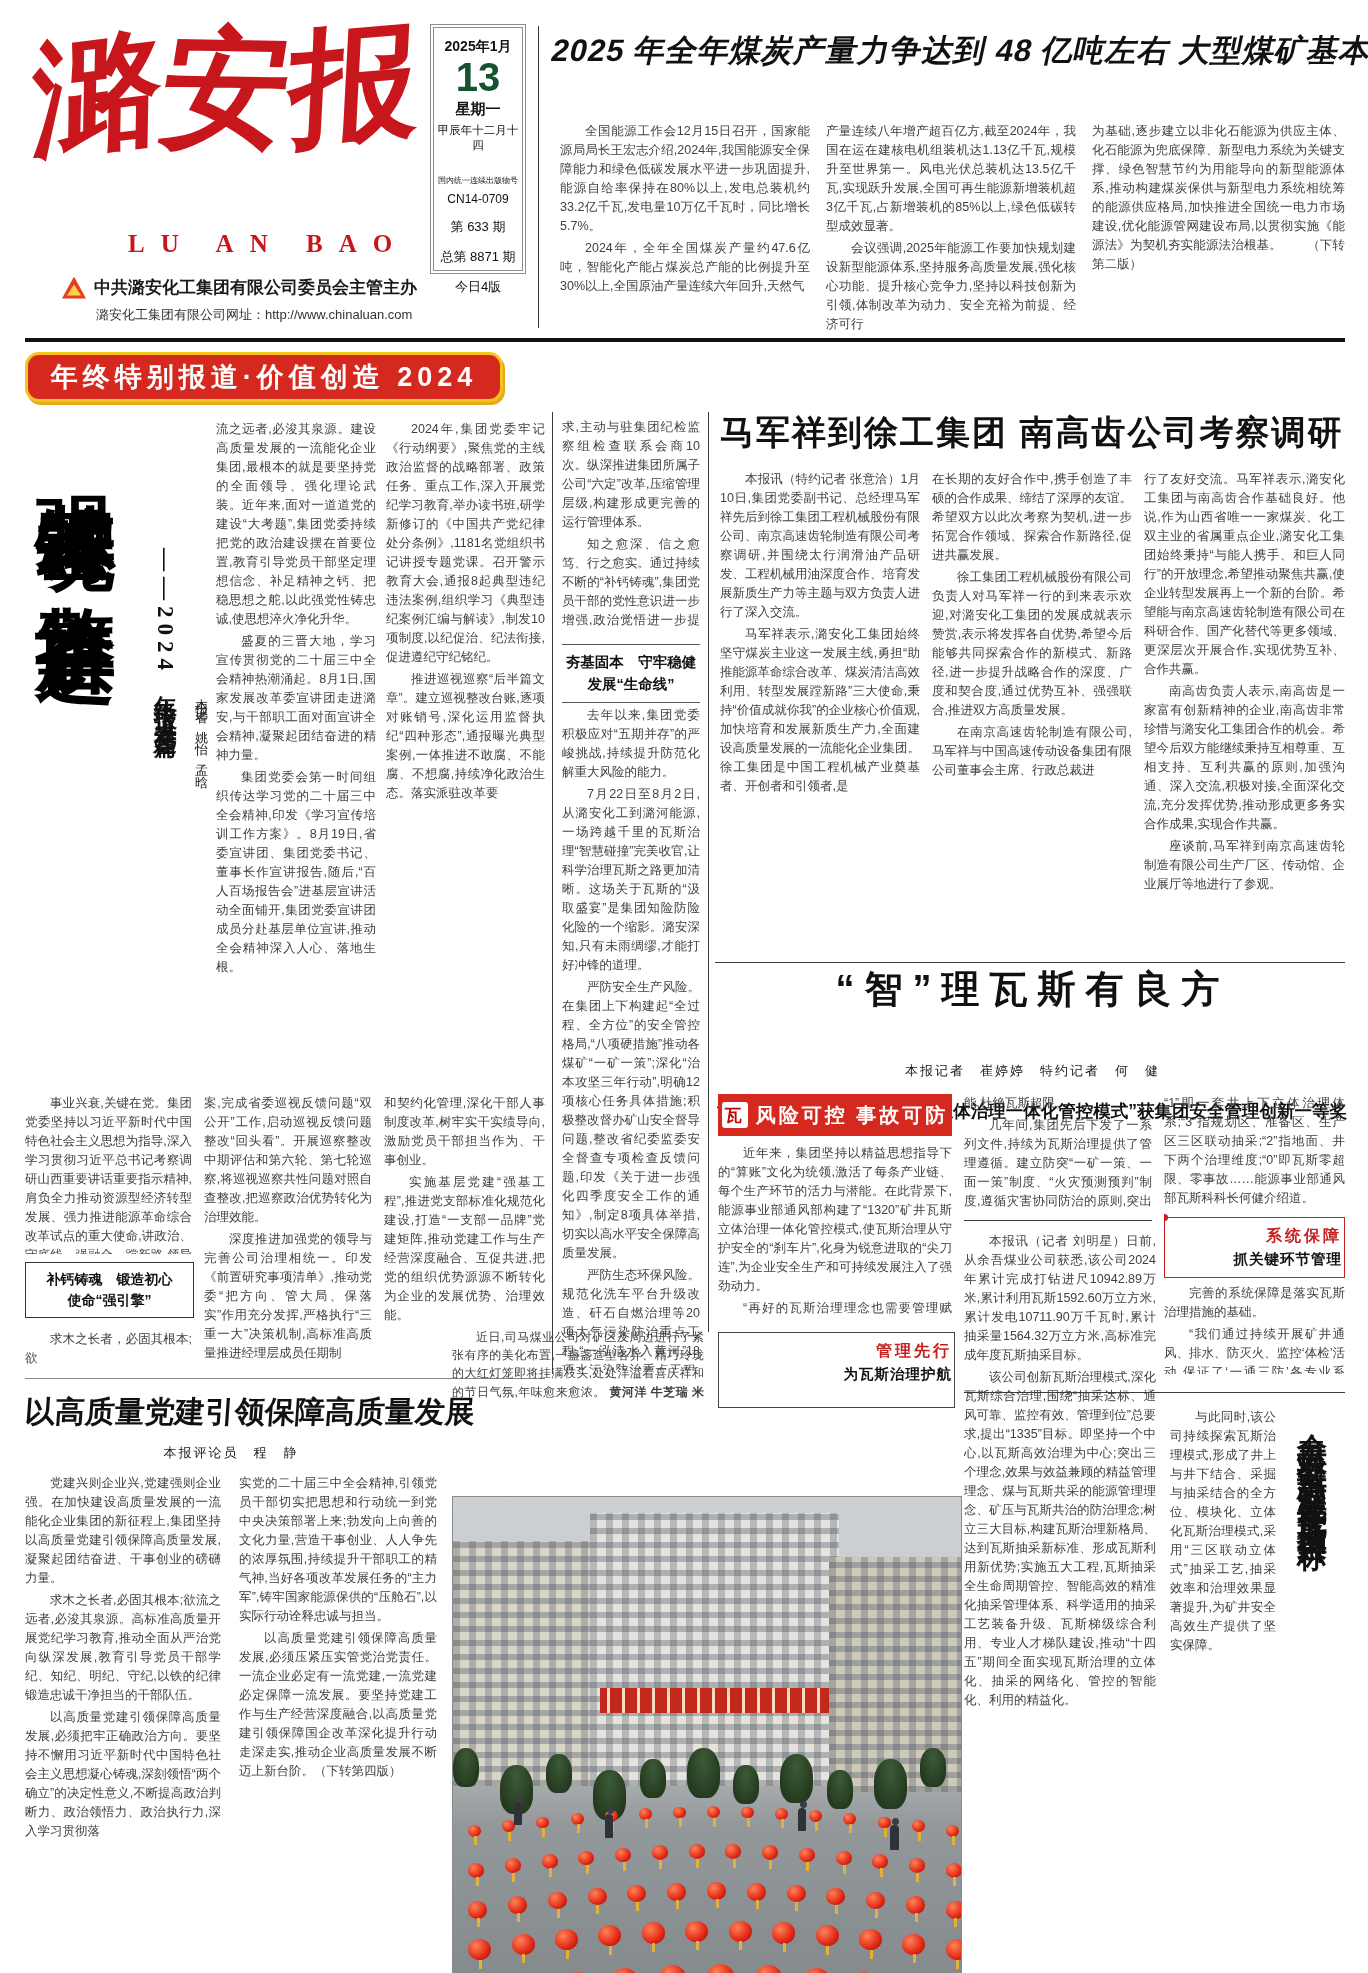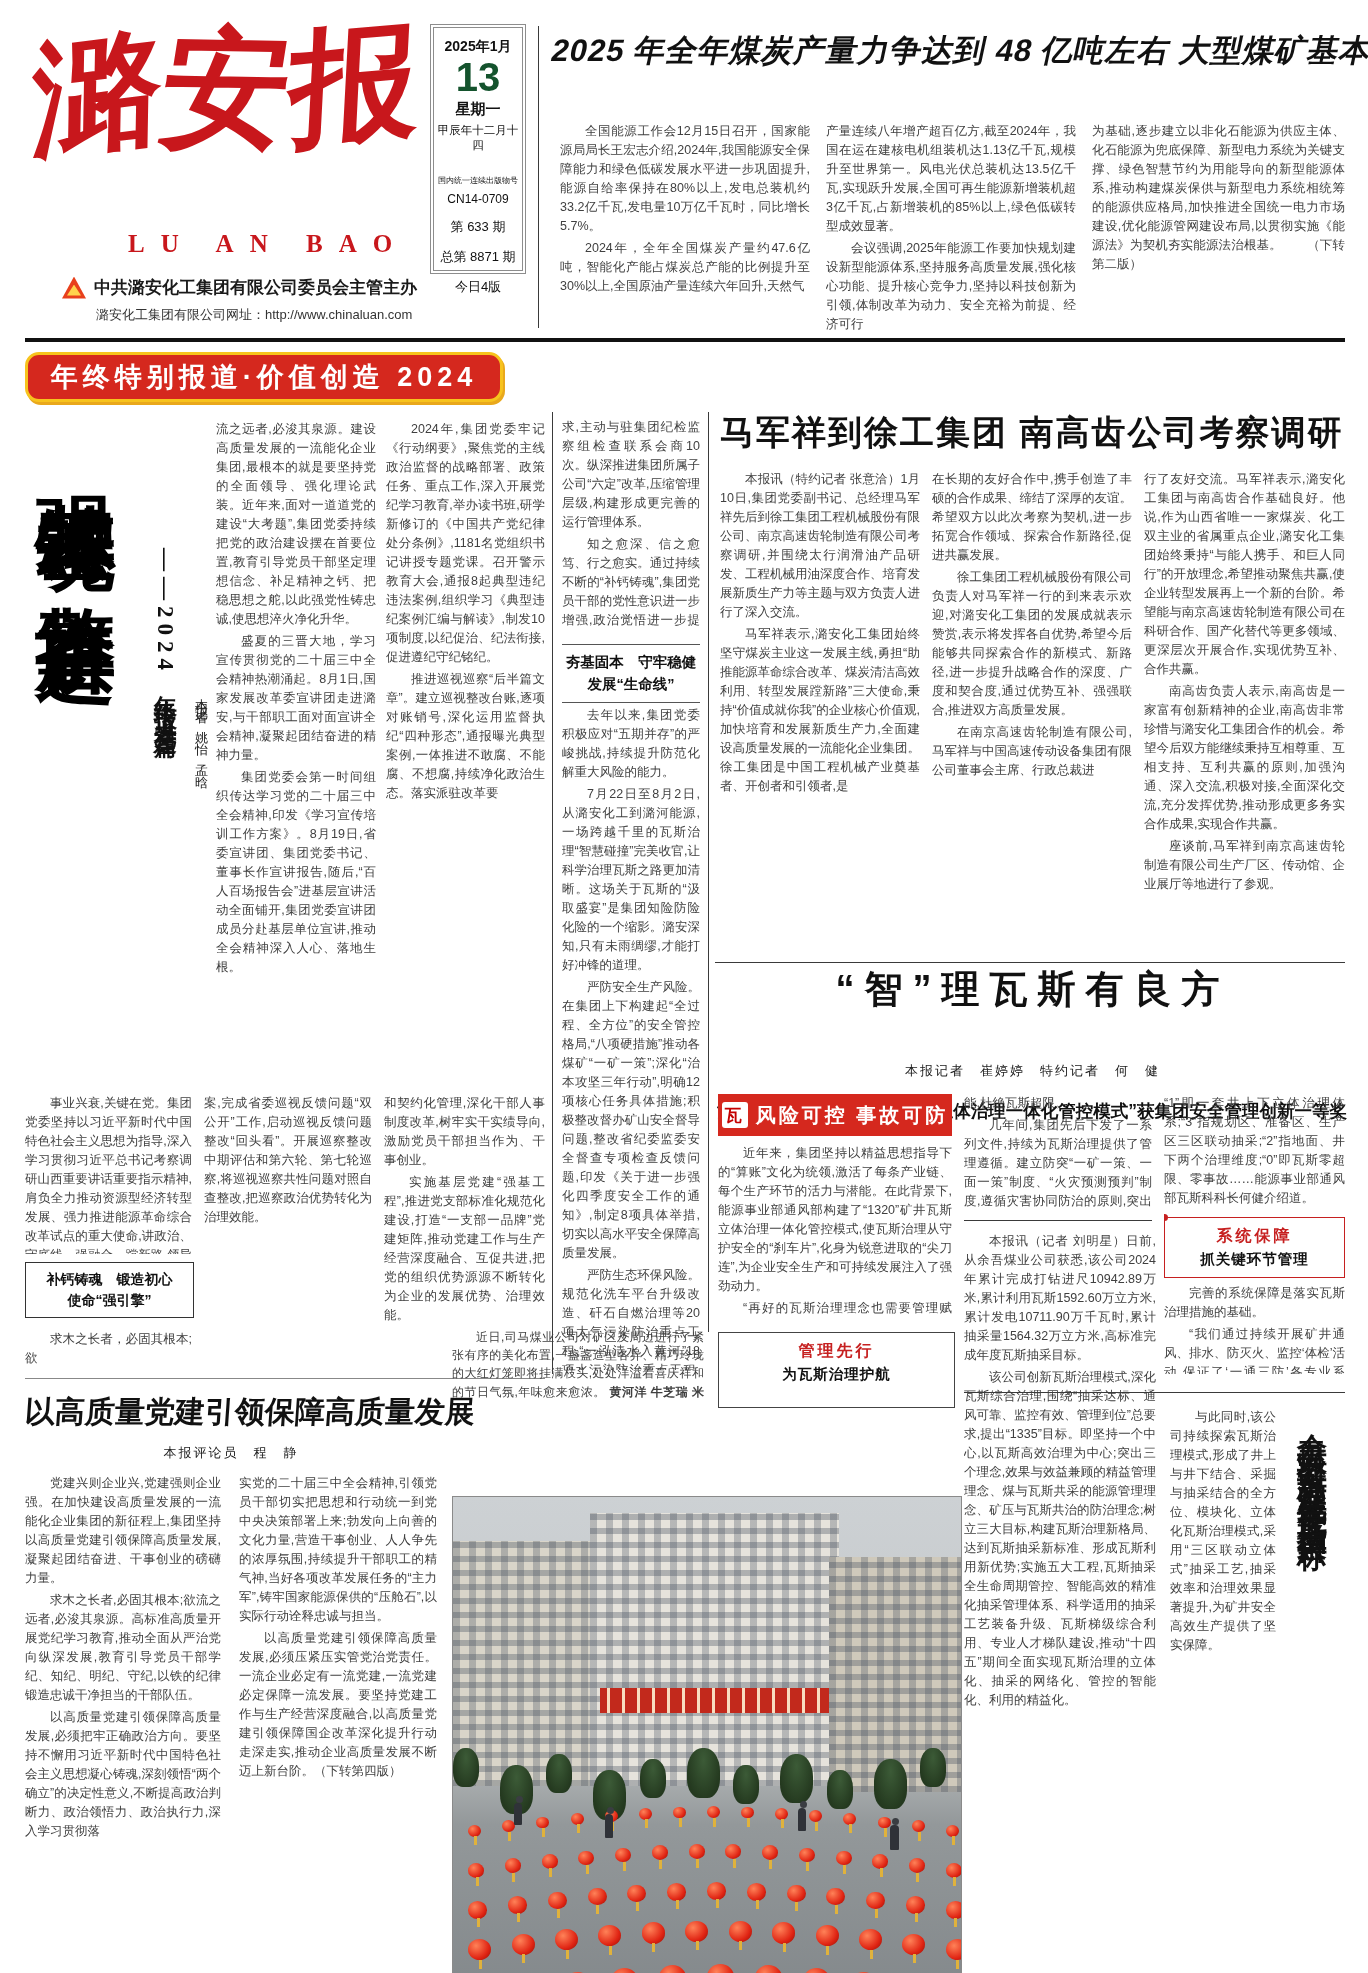--- a/index.html
+++ b/index.html
@@ -55,21 +55,21 @@
   .byline{font-size:13px;text-align:center;letter-spacing:2px;color:#222;}
 
   .callout{border:1px solid #333;text-align:center;font-weight:800;font-size:14px;
            line-height:1.5;padding:6px 2px;margin:4px 0;}
   .midbox{text-align:center;font-weight:900;font-size:14.5px;line-height:1.55;margin:8px 0;
           border-top:1px solid #555;border-bottom:1px solid #555;padding:6px 0;}
   .redbar{background:#d5281e;color:#fff;display:flex;align-items:center;justify-content:center;
           gap:8px;font-weight:900;font-size:20px;letter-spacing:3px;height:42px;margin-bottom:8px;}
   .redbar .ic{width:26px;height:26px;background:#fff;color:#c40000;font-weight:900;font-size:17px;
               display:flex;align-items:center;justify-content:center;border-radius:3px;}
-  .nbox{border:1.5px solid #444;text-align:center;padding:8px 2px;margin:6px 0;position:relative;}
+  .nbox{border:1.5px solid #444;text-align:right;padding:8px 2px;margin:6px 0;position:relative;}
   .nbox .l1{color:#c62020;font-weight:900;font-size:16px;letter-spacing:3px;}
   .nbox .l2{font-weight:800;font-size:14.5px;letter-spacing:1px;margin-top:3px;}
   .nbox.red{border-color:#c62020;}
   .nbox.red::before{content:"";position:absolute;left:-4px;top:-4px;width:7px;height:7px;
                     border-radius:50%;background:#c62020;}
 
   .comm-head{font-family:"Liberation Serif","DejaVu Serif",serif;font-weight:900;font-size:30px;
              text-align:center;white-space:nowrap;transform:skewX(-4deg);}
   .yuwu-vhead{writing-mode:vertical-rl;font-family:"Liberation Serif","DejaVu Serif",serif;
               font-weight:900;font-size:30px;letter-spacing:6px;line-height:1.6;}
@@ -153,20 +153,21 @@
     </div>
   <div class="abs callout" style="left:25px;top:1258px;width:163px;">
     <div>补钙铸魂　锻造初心</div>
     <div>使命“强引擎”</div>
   </div>
   <div class="abs col" style="left:25px;top:1330px;width:167px;height:40px;">
       <p>求木之长者，必固其根本;欲</p>
     </div>
   <div class="abs col" style="left:204px;top:1094px;width:168px;height:278px;">
       <p class="noindent">案,完成省委巡视反馈问题“双公开”工作,启动巡视反馈问题整改“回头看”。开展巡察整改中期评估和第六轮、第七轮巡察,将巡视巡察共性问题对照自查整改,把巡察政治优势转化为治理效能。</p>
+      <p>深度推进加强党的领导与完善公司治理相统一。印发《前置研究事项清单》,推动党委“把方向、管大局、保落实”作用充分发挥,严格执行“三重一大”决策机制,高标准高质量推进经理层成员任期制</p>
     </div>
   <div class="abs col" style="left:384px;top:1094px;width:161px;height:278px;">
       <p class="noindent">和契约化管理,深化干部人事制度改革,树牢实干实绩导向,激励党员干部担当作为、干事创业。</p>
       <p>实施基层党建“强基工程”,推进党支部标准化规范化建设,打造“一支部一品牌”党建矩阵,推动党建工作与生产经营深度融合、互促共进,把党的组织优势源源不断转化为企业的发展优势、治理效能。</p>
     </div>
 
   <div class="abs rule-v" style="left:552px;top:412px;height:962px;"></div>
 
   <div class="abs col" style="left:562px;top:418px;width:138px;height:212px;">
       <p class="noindent">求,主动与驻集团纪检监察组检查联系会商10次。纵深推进集团所属子公司“六定”改革,压缩管理层级,构建形成更完善的运行管理体系。</p>

